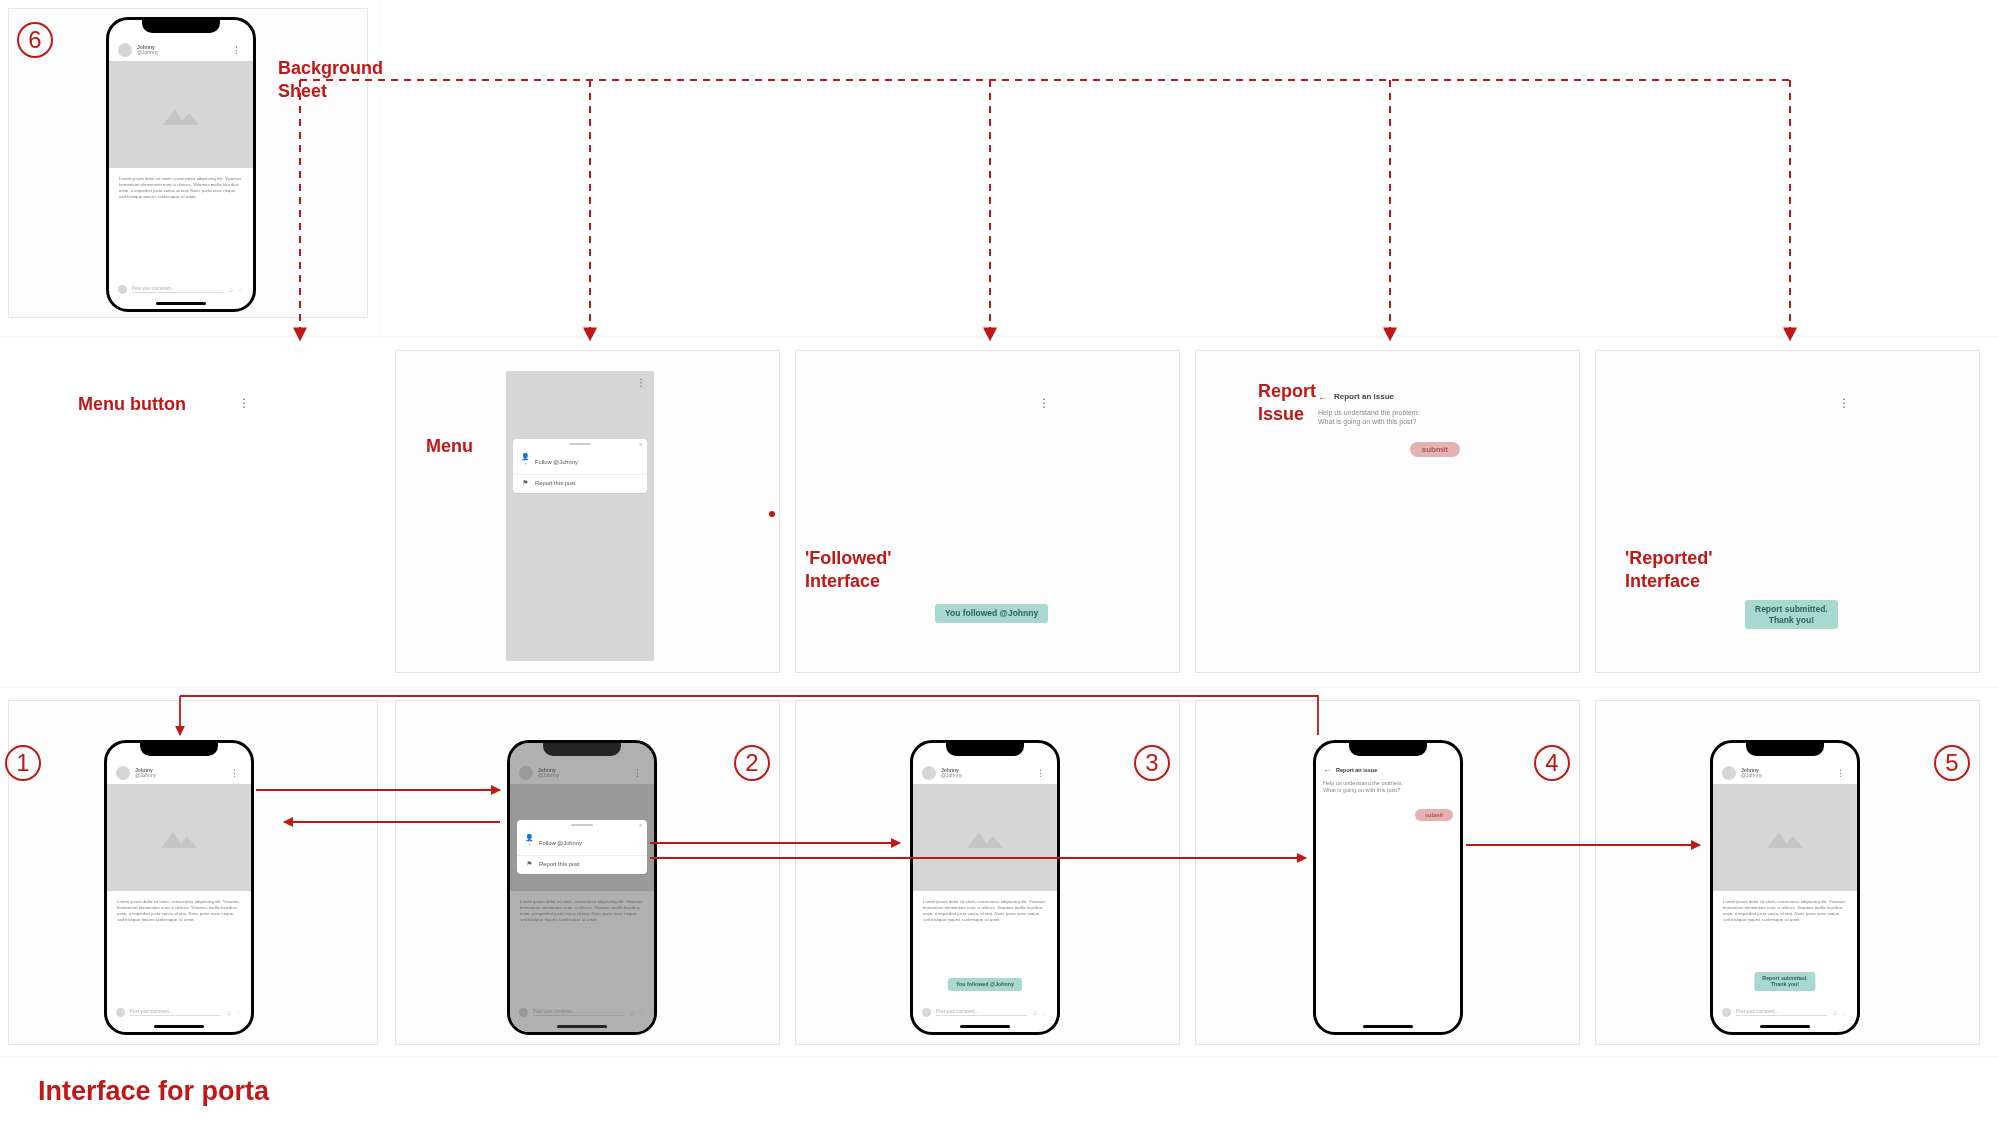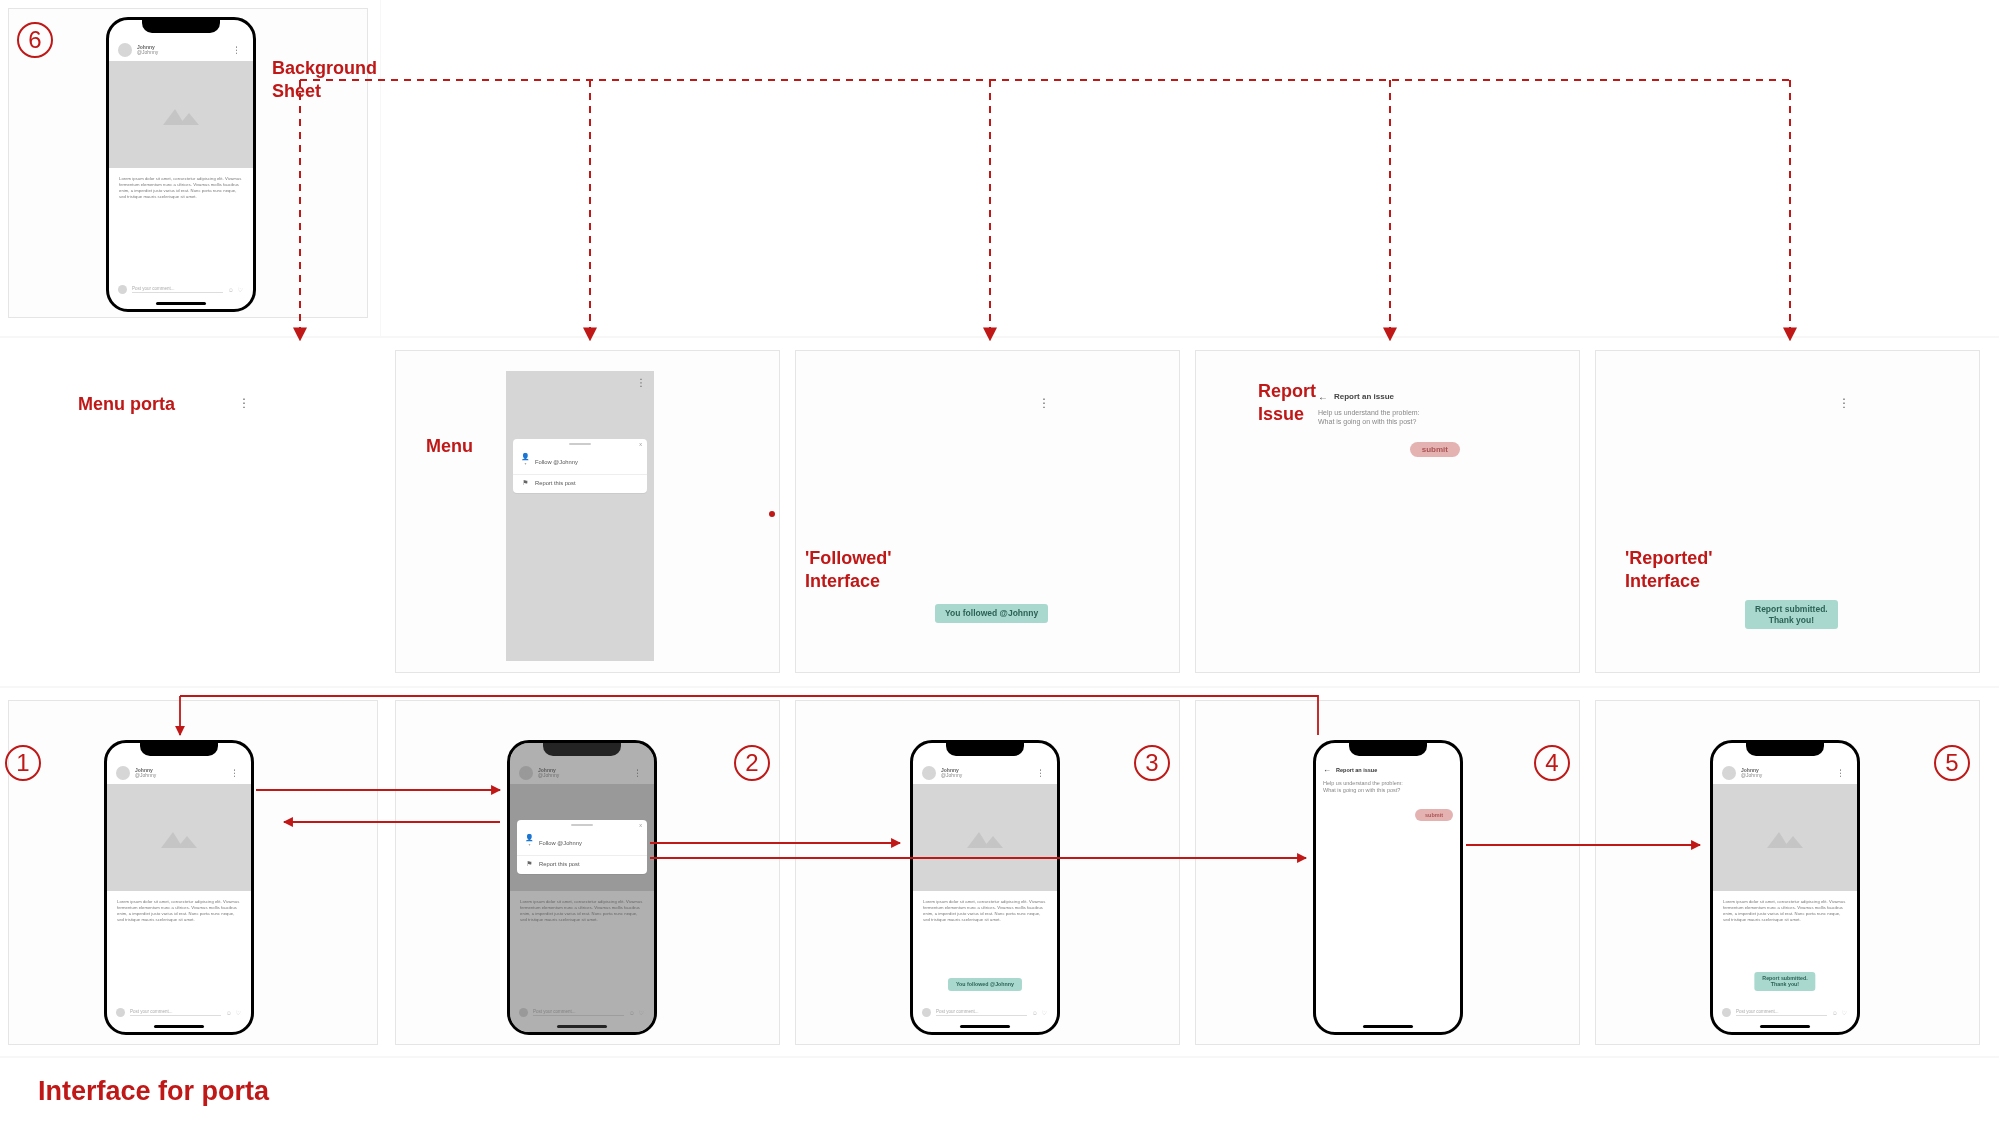--- a/index.html
+++ b/index.html
@@ -319,23 +319,23 @@
 Thank you!</div>
     <div class="comment-row">
         <div class="avatar"></div>
         <div class="ph">Post your comment...</div>
         <span class="icons">☺ ♡</span>
       </div>
   </div>
   <div class="homebar"></div>
 </div>
 
-<div class="label sm" style="left:272px;top:57px;white-space:pre-line;">Background
+<div class="label sm" style="left:278px;top:57px;white-space:pre-line;">Background
 Sheet</div>
-<div class="label sm" style="left:78px;top:393px;">Menu porta</div>
+<div class="label sm" style="left:78px;top:393px;">Menu button</div>
 <div class="label sm" style="left:426px;top:435px;">Menu</div>
 <div class="label sm" style="left:805px;top:547px;white-space:pre-line;">'Followed'
 Interface</div>
 <div class="label sm" style="left:1218px;top:380px;white-space:pre-line;margin-left:40px;">Report
 Issue</div>
 <div class="label sm" style="left:1625px;top:547px;white-space:pre-line;">'Reported'
 Interface</div>
 <div class="label lg" style="left:38px;top:1075px;">Interface for porta</div>
 
 <div class="stepnum" style="left:17px;top:22px;">6</div>

